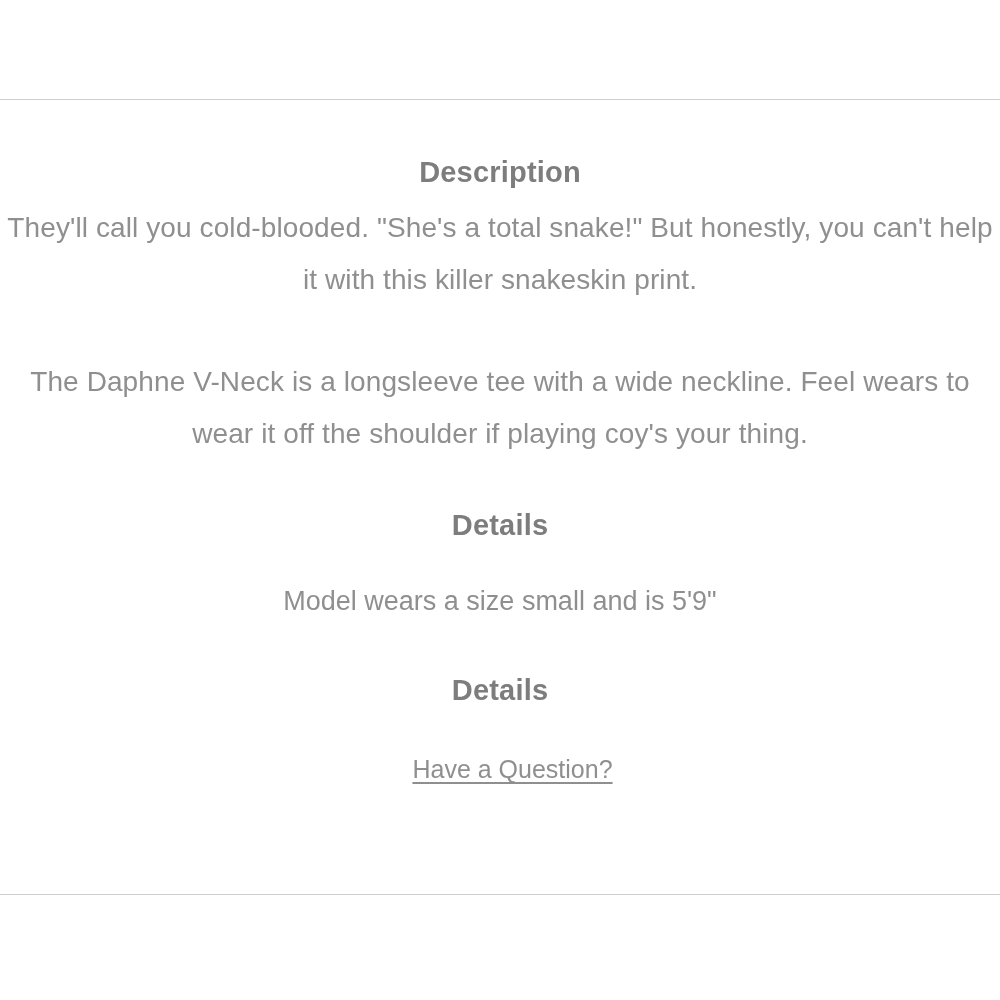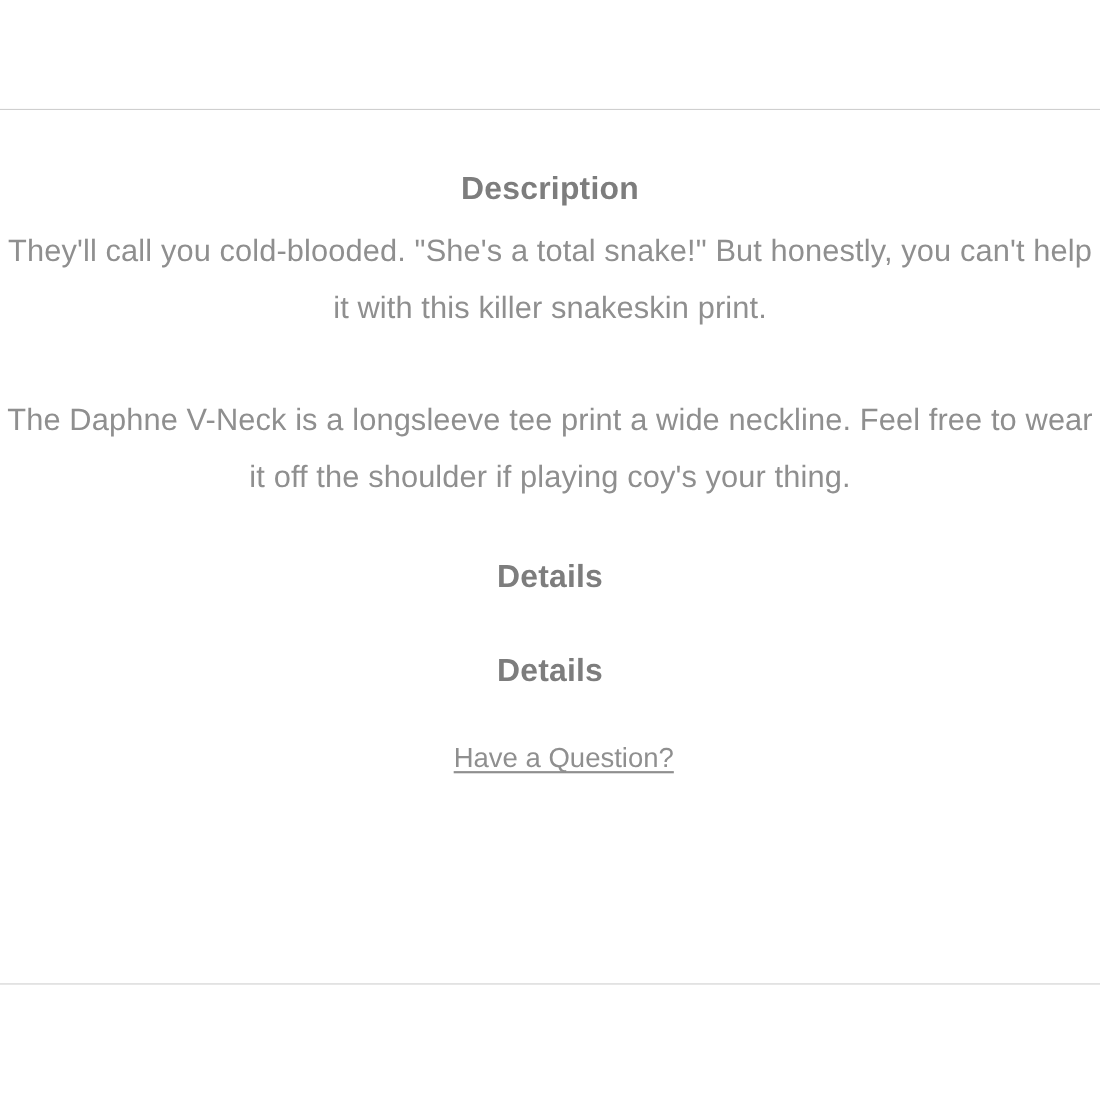--- a/index.html
+++ b/index.html
@@ -91,24 +91,25 @@
 <div class="page">
 
   <div class="rule rule-top"></div>
 
   <div class="content">
 
     <div class="heading heading-description">Description</div>
 
     <div class="body-text para-1">They'll call you cold-blooded. "She's a total snake!" But honestly, you can't help it with this killer snakeskin print.</div>
 
-    <div class="body-text para-2">The Daphne V-Neck is a longsleeve tee print a wide neckline. Feel free to wear it off the shoulder if playing coy's your thing.</div>
+    <div class="body-text para-2">The Daphne V-Neck is a longsleeve tee with a wide neckline. Feel wears to wear it off the shoulder if playing coy's your thing.</div>
 
     <div class="heading heading-details-1">Details</div>
 
+    <div class="detail-line">Model wears a size small and is 5'9"</div>
 
     <div class="heading heading-details-2">Details</div>
 
     <div class="question-wrap">
       <a class="question-link">Have a Question?</a>
     </div>
 
   </div>
 
   <div class="rule rule-bottom"></div>

